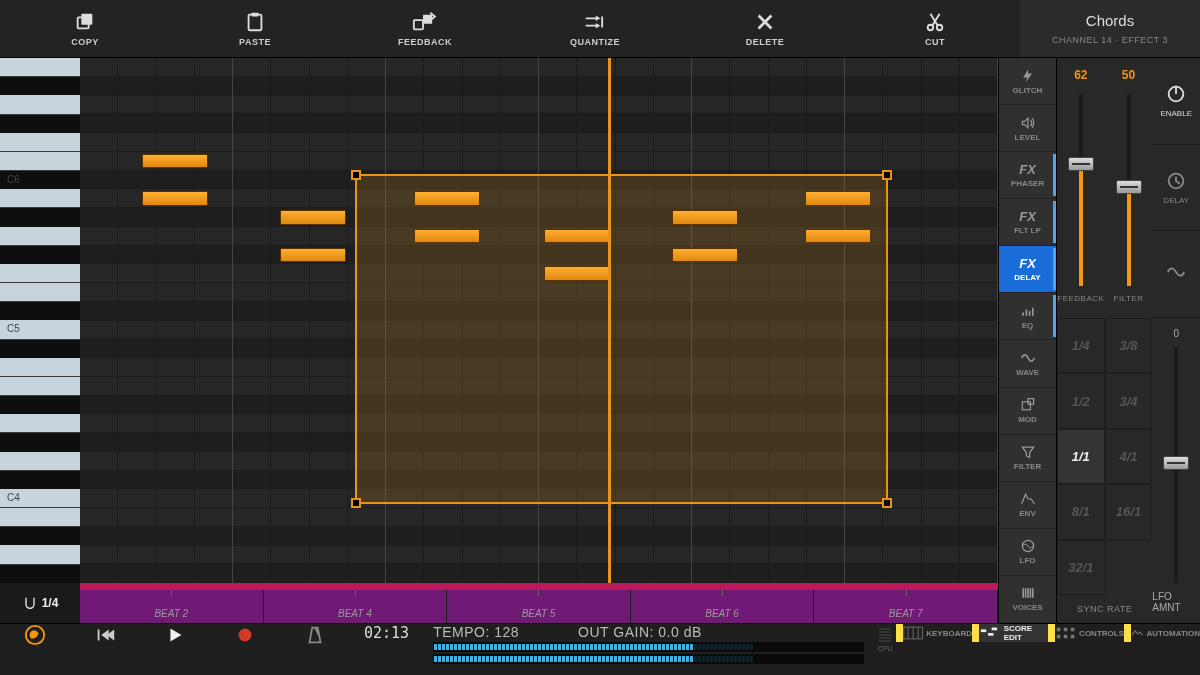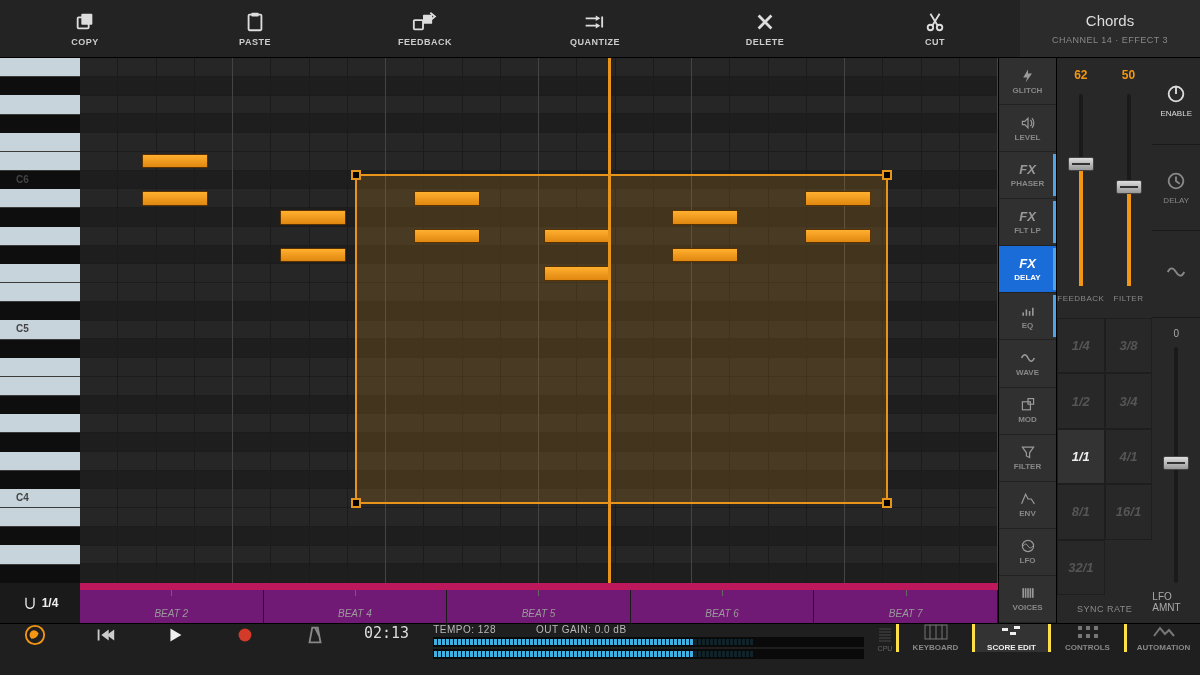--- a/index.html
+++ b/index.html
@@ -17,21 +17,21 @@
 
 
 .main{flex:1;display:flex;min-height:0}
 
 
 .keys{width:80px;background:#000;display:flex;flex-direction:column}
 .keys-inner{flex:1;display:flex;flex-direction:column}
 .krow{flex:1;position:relative}
 .kwhite{background:#c8d4db;border-bottom:1px solid #3a3a3a}
 .kblack{background:#0e0e0e}
-.klabel{position:absolute;left:16px;top:3px;font-size:10px;font-weight:bold;color:#444}
+.klabel{position:absolute;left:7px;top:3px;font-size:10px;font-weight:normal;color:#444}
 .snap{height:40px;background:#1a1a1a;display:flex;align-items:center;justify-content:center;gap:4px;color:#eee;font-size:12px;font-weight:bold}
 .snap svg{width:16px;height:16px;fill:none;stroke:#eee;stroke-width:2}
 
 
 .grid-wrap{flex:1;display:flex;flex-direction:column;background:#262626;position:relative}
 .grid{flex:1;position:relative;overflow:hidden}
 .rows{position:absolute;inset:0;display:flex;flex-direction:column}
 .rows .r{flex:1;border-bottom:1px solid #1c1c1c}
 .rows .r.dark{background:#1e1e1e}
 .cols{position:absolute;inset:0;display:flex}
@@ -83,28 +83,28 @@
 .slab{height:28px;display:flex;align-items:center;justify-content:center;font-size:9px;color:#888;letter-spacing:.5px}
 .lfo{width:60px;display:flex;flex-direction:column;align-items:center;padding:10px 0}
 
 
 .transport{height:52px;background:#1f1f1f;display:flex;align-items:flex-start;border-top:1px solid #000}
 .tbtn{width:70px;display:flex;align-items:center;justify-content:center;cursor:pointer}
 .tbtn svg{width:22px;height:22px}
 .logo svg{fill:#f39614}
 .tinfo{display:flex;align-items:center;padding:0 14px;font-size:15px;color:#ddd;font-family:monospace}
 .meter{flex:1;display:flex;flex-direction:column;justify-content:center;padding:0 10px;gap:2px}
-.meter .mrow{display:flex;gap:40px;font-size:10px;color:#bbb;letter-spacing:.5px}
+.meter .mrow{display:flex;gap:59px;font-size:14px;color:#bbb;letter-spacing:.5px}
 .meter .bar{height:10px;background:#0a0a0a;display:flex;align-items:center;padding:0 1px;gap:1px}
 .meter .seg{width:3px;height:6px;background:#3fb0e0}
 .cpu{width:22px;display:flex;flex-direction:column;align-items:center;justify-content:flex-end;padding:4px 0;gap:1px}
 .cpu .b{width:12px;height:2px;background:#333}
 .cpu span{font-size:7px;color:#666;margin-top:2px}
 .modes{display:flex}
-.mbtn{width:76px;display:flex;flex-direction:column;align-items:center;justify-content:center;gap:3px;cursor:pointer;border-left:3px solid #fde047}
+.mbtn{width:76px;display:flex;flex-direction:row;align-items:center;justify-content:center;gap:3px;cursor:pointer;border-left:7px solid #fde047}
 .mbtn svg{width:24px;height:16px;fill:#777}
 .mbtn span{font-size:8px;font-weight:bold;color:#888}
 .mbtn.act{background:#333}
 .mbtn.act svg{fill:#eee}
 .mbtn.act span{color:#eee}
 </style>
 </head>
 <body>
 
 <div class="app">

